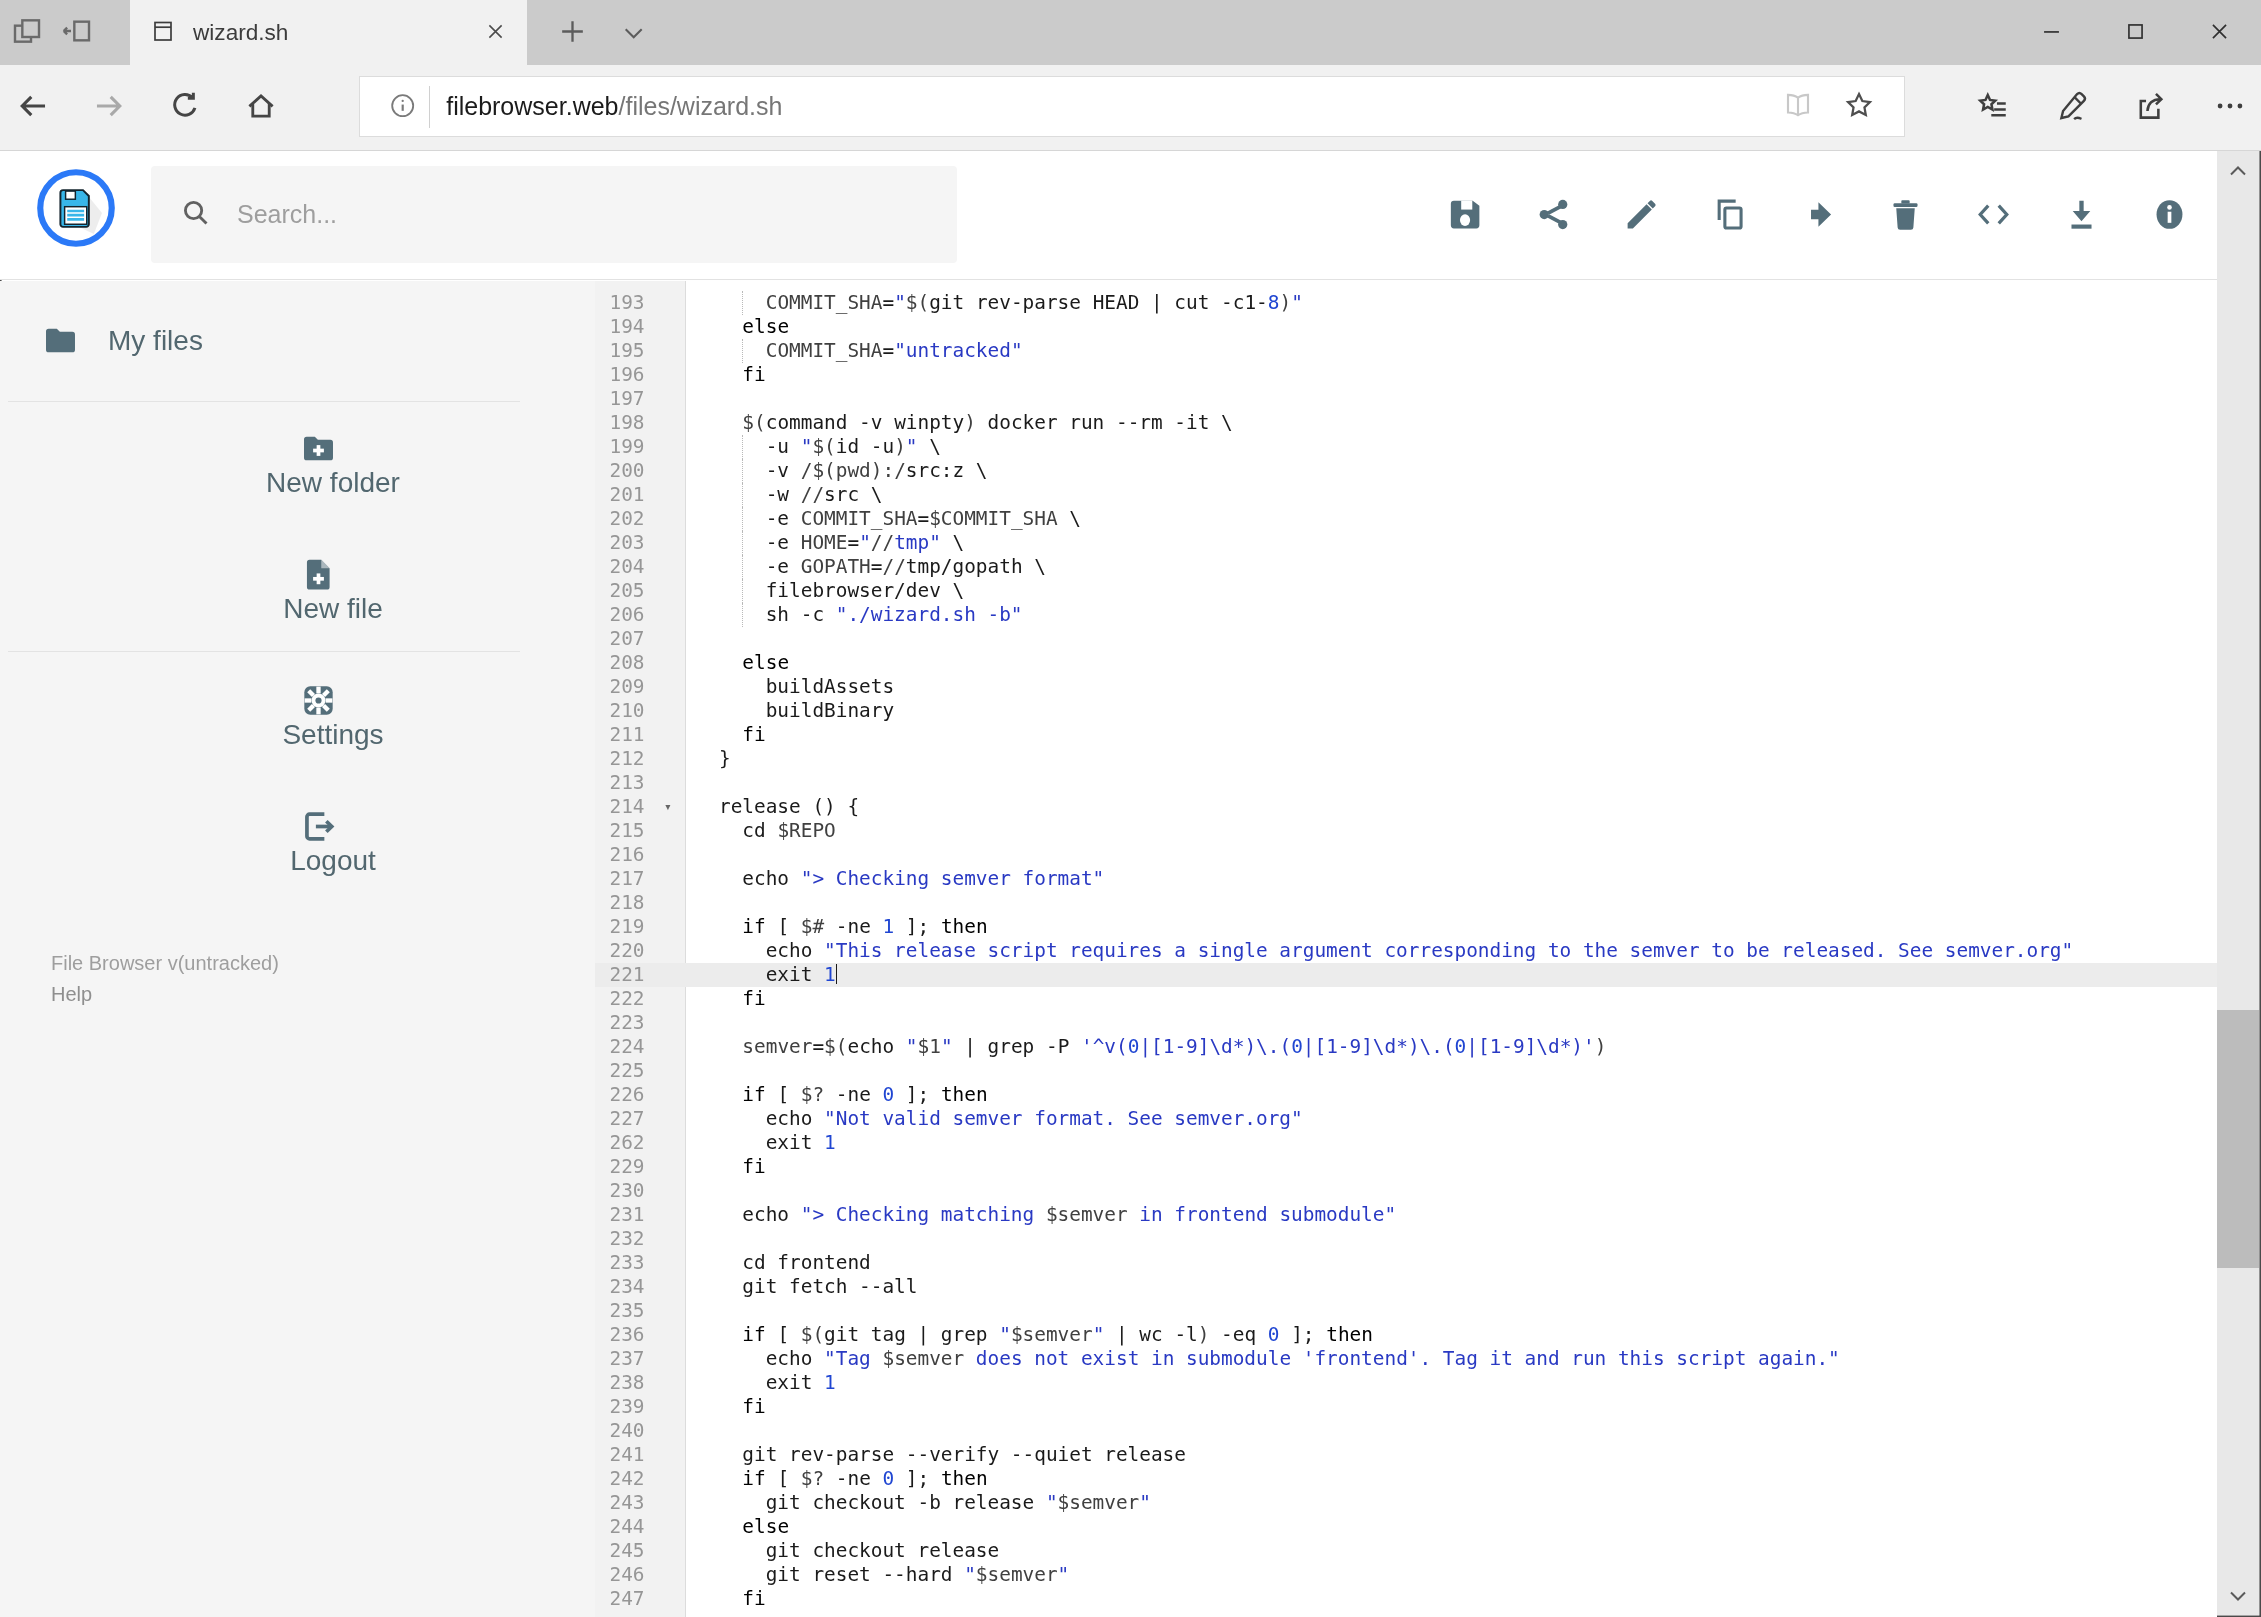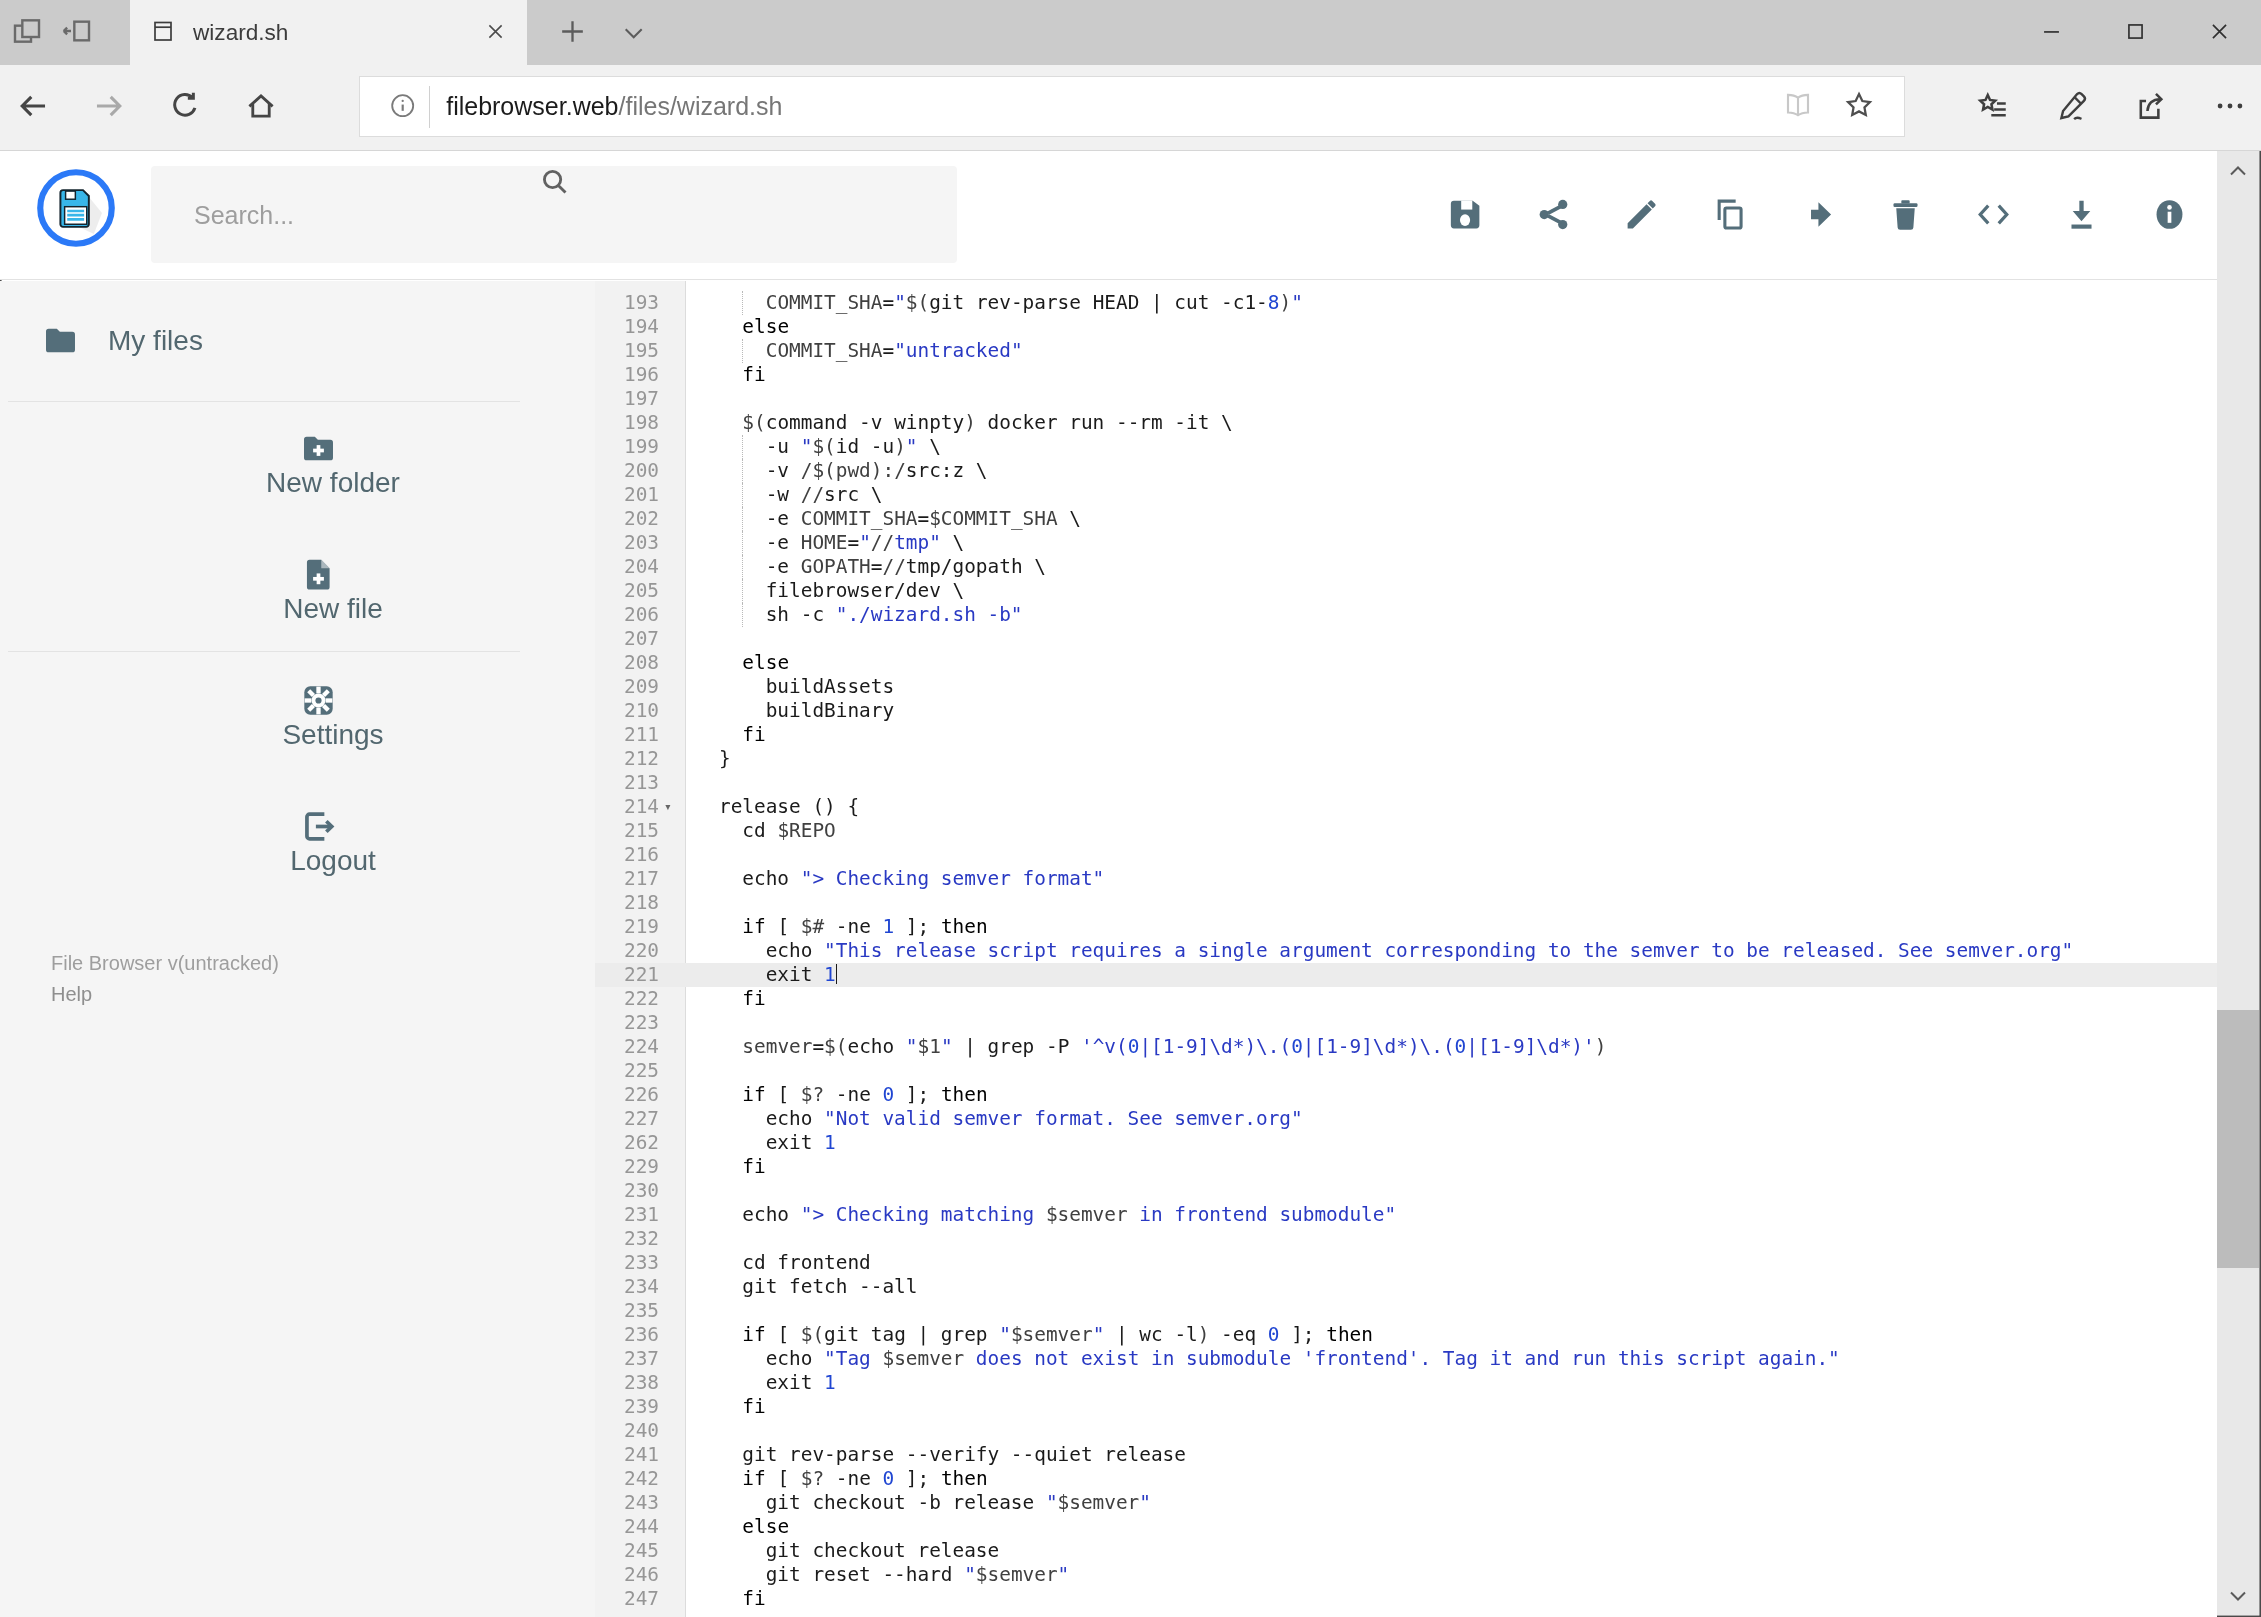--- a/index.html
+++ b/index.html
@@ -38,21 +38,21 @@
   .icn-book{color:#c8c8c8;}
   .icn-book svg{width:32px;height:32px;}
   .icn-star{color:#4f4f4f;}
   .icn-star svg{width:32px;height:32px;}
   .nav-right{position:absolute;right:14.5px;top:0;height:85px;display:flex;align-items:center;gap:45px;color:#3f3f3f;}
   .nav-right .icn svg{width:34px;height:34px;}
   
   .appheader{position:absolute;left:0;top:151px;width:2217px;height:129px;background:#fff;border-bottom:0.8px solid #e2e2e2;}
   .logo{position:absolute;left:37px;top:18px;width:78px;height:78px;}
   .logo svg{width:78px;height:78px;}
-  .searchbox{position:absolute;left:151px;top:14.5px;width:806px;height:97px;background:#f5f5f5;border-radius:4px;display:flex;align-items:center;padding:0 29px;flex-direction:column;}
+  .searchbox{position:absolute;left:151px;top:14.5px;width:806px;height:97px;background:#f5f5f5;border-radius:4px;display:flex;align-items:center;padding:0 29px;}
   .searchbox .icn{color:#616161;}
   .searchbox .icn svg{width:31px;height:31px;}
   .searchbox input{border:none;outline:none;background:transparent;font-size:25px;margin-left:24px;width:100%;
                    font-family:"Liberation Sans",sans-serif;color:#333;}
   .searchbox input::placeholder{color:#9e9e9e;}
   .app-toolbar{position:absolute;left:1447px;top:45px;display:flex;gap:51px;}
   .atb{width:37px;height:37px;border:none;background:none;padding:0;color:#546e7a;cursor:pointer;}
   .atb svg{width:37px;height:37px;}
   
   .sidebar{position:absolute;left:0;top:281px;width:595px;bottom:0;background:#f5f5f5;}
@@ -67,21 +67,21 @@
   .side-foot{position:absolute;left:51px;top:667px;font-size:20px;color:#9e9e9e;line-height:31px;}
   .side-foot .help{color:#8f8f8f;cursor:pointer;display:inline-block;}
   
   .editor{position:absolute;left:595px;top:281px;width:1622px;bottom:0;background:#fff;overflow:hidden;}
   .gutterbg{position:absolute;left:0;top:0;width:91px;bottom:-16px;background:#f2f2f2;border-right:0.8px solid #dcdcdc;}
   #lines{position:relative;}
   .strip{height:9.7px;}
   .cline{height:24px;position:relative;padding-left:124px;white-space:pre;
          font-family:"DejaVu Sans Mono","Liberation Mono",monospace;font-size:19.4px;line-height:24px;}
   .cline.active{background:#ececec;}
-  .ln{position:absolute;left:0;top:0;width:64px;text-align:right;color:#969696;}
+  .ln{position:absolute;left:0;top:0;width:64px;text-align:center;color:#969696;}
   .fold{position:absolute;left:69px;top:0.8px;font-size:13px;color:#666;line-height:24px;}
   .iguide{position:absolute;left:147px;top:0;bottom:0;border-left:0.8px dotted #b9b9b9;}
   .caret{display:inline-block;width:1.6px;height:20px;background:#1a1a1a;vertical-align:-3.2px;}
   .t-p{color:#1a1a1a;} .t-k{color:#000000;} .t-v{color:#404040;} .t-s{color:#2939c3;} .t-n{color:#2046d2;}
   
   .vscroll{position:absolute;right:1.6px;top:151px;width:42px;bottom:1.6px;background:#e8e8e8;}
   .vs-btn{position:absolute;left:0;width:42px;height:39px;display:flex;align-items:center;justify-content:center;color:#5a5a5a;}
   .vs-btn svg{width:24px;height:24px;}
   .vs-up{top:0;} .vs-down{bottom:0;}
   .vs-thumb{position:absolute;left:0;top:859px;width:42px;height:258px;background:#bcbcbc;}

